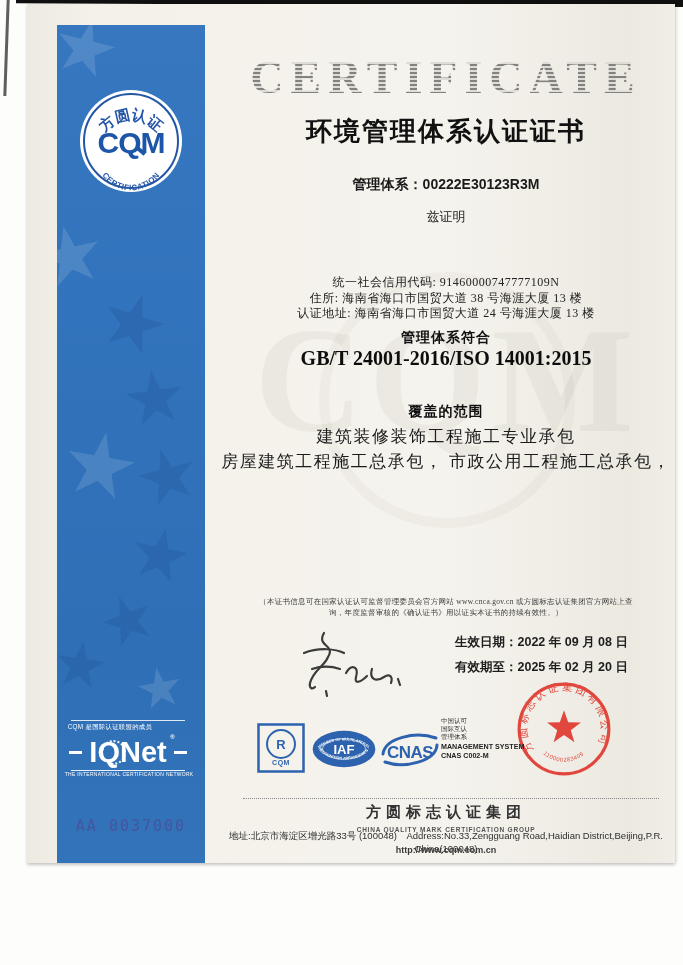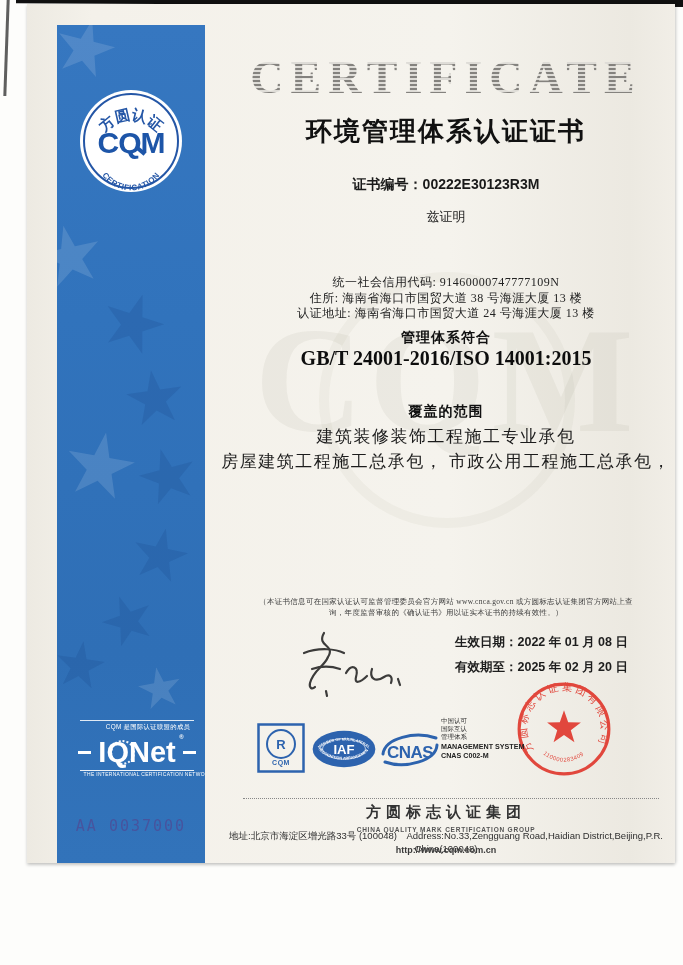--- a/index.html
+++ b/index.html
@@ -26,21 +26,21 @@
   .sidebar { position:absolute; left:30px; top:21px; width:148px; height:838px; overflow:hidden;
              background:linear-gradient(180deg,#3677c0 0%,#3173bc 35%,#2f6fb6 75%,#3273ba 100%); }
   .star { position:absolute; clip-path:polygon(50% 0%,61% 35%,98% 35%,68% 57%,79% 91%,50% 70%,21% 91%,32% 57%,2% 35%,39% 35%); }
   .star-a { background:rgba(255,255,255,.13); }
   .star-b { background:rgba(16,52,110,.14); }
 
   
   .cqm-logo { position:absolute; left:22px; top:64px; width:104px; height:104px; }
 
   
-  .iqnet { position:absolute; left:17px; top:695px; width:126px; text-align:center; color:#fff; }
+  .iqnet { position:absolute; left:8px; top:695px; width:126px; color:#fff; }
   .iqnet-topline { width:114px; height:1px; background:rgba(255,255,255,.85); margin:0 auto 2px auto; }
   .iqnet-member-wrap { position:relative; height:9px; overflow:visible; }
   .iqnet-member { position:absolute; left:-49px; top:0; width:246px; font-size:11px; letter-spacing:.5px;
                   transform:scale(.58); transform-origin:center top; white-space:nowrap; }
   .iqnet-main { position:relative; margin-top:3px; height:34px; display:flex; align-items:center; justify-content:center; gap:7px; }
   .iqnet-dash { width:13px; height:3px; background:#fff; }
   .iqnet-name { position:relative; font:bold 29px "Liberation Sans", sans-serif; letter-spacing:0; }
   .iqnet-q-ring { position:absolute; left:12px; top:4px; width:25px; height:25px; border:2px dotted rgba(255,255,255,.95); border-radius:50%; }
   .iqnet-reg { position:absolute; right:-8px; top:-2px; font-size:6px; }
   .iqnet-underline { width:114px; height:1px; background:rgba(255,255,255,.9); margin:1px auto 1px auto; }
@@ -162,21 +162,21 @@
     <div class="serial">AA 0037000</div>
   </div>
 
   <div class="content-block cert-watermark">
     <span>CERTIFICATE</span>
   </div>
 
   <div class="content-block cert-title">环境管理体系认证证书</div>
 
   <div class="content-block cert-no">
-    <span>证书编号：</span><span>00222E30123R3M</span>
+    <span>管理体系：</span><span>00222E30123R3M</span>
   </div>
 
   <div class="content-block declare">兹证明</div>
 
 
   <div class="content-block company-info">
     <div>统一社会信用代码: 91460000747777109N</div>
     <div>住所: 海南省海口市国贸大道 38 号海涯大厦 13 楼</div>
     <div>认证地址: 海南省海口市国贸大道 24 号海涯大厦 13 楼</div>
   </div>
@@ -201,21 +201,21 @@
       <path d="M 22,26 C 37,20 54,22 62,26"></path>
       <path d="M 30,42 C 42,38 52,40 58,42"></path>
       <path d="M 64,46 C 70,36 77,40 74,50 C 72,57 78,56 85,49"></path>
       <path d="M 90,42 C 87,51 93,56 102,50 C 108,46 111,50 109,56"></path>
       <path d="M 116,52 l 2,6"></path>
       <path d="M 44,64 l 1,5"></path>
     </g>
   </svg>
 
   <div class="dates">
-    <div>生效日期：2022 年 01 月 08 日</div>
+    <div>生效日期：2022 年 09 月 08 日</div>
     <div>有效期至：2025 年 02 月 20 日</div>
   </div>
 
   <svg class="stamp" viewBox="0 0 92 92">
     <circle cx="46" cy="46" r="43" fill="none" stroke="#e03a2f" stroke-width="3"></circle>
     <polygon points="46,28 50,39.5 62.2,39.7 52.5,47.1 56,58.8 46,51.8 36,58.8 39.5,47.1 29.8,39.7 42,39.5" fill="#e03a2f"></polygon>
     <path id="sealArc" d="M 16.7,66 A 36,36 0 1 1 75.3,66" fill="none"></path>
     <text font-size="10" fill="#e03a2f">
       <textPath href="#sealArc" textLength="150" lengthAdjust="spacing">方圆标志认证集团有限公司</textPath>
     </text>

